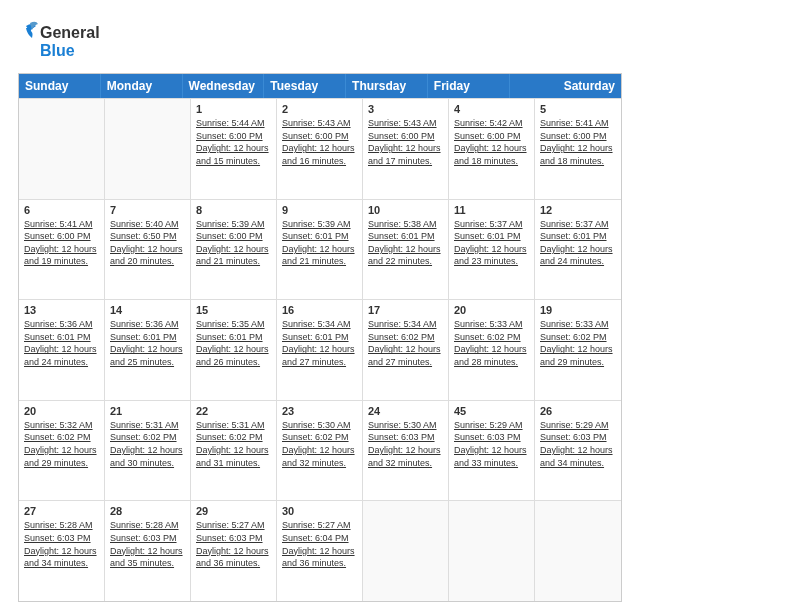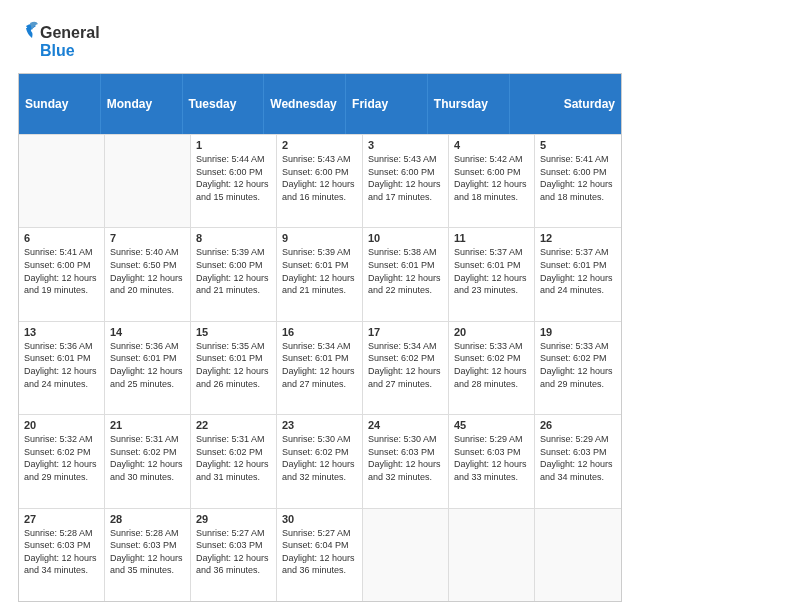--- a/index.html
+++ b/index.html
@@ -49,21 +49,21 @@
     }
     .cal-header-row {
       display: grid;
       grid-template-columns: repeat(7, 1fr);
       background: #2979c8;
     }
     .cal-header-cell {
       color: #fff;
       font-size: 12px;
       font-weight: bold;
-      padding: 23px 6px;
+      padding: 5px 6px;
       border-right: 1px solid #3a8ad4;
       text-align: left;
     }
     .cal-header-cell:last-child { border-right: none; margin-left: 48px; }
     .cal-body {
       flex: 1;
       display: flex;
       flex-direction: column;
     }
     .cal-week {
@@ -86,20 +86,21 @@
     .day-num {
       font-size: 11px;
       font-weight: bold;
       color: #333;
       margin-bottom: 2px;
     }
     .cell-info {
       font-size: 9px;
       color: #333;
       line-height: 1.4;
+      text-decoration: underline;
     }
   </style>
 </head>
 <body>
 
 <div class="page">
   <div class="header">
     <div class="logo-wrapper">
   <svg width="95" height="45" viewBox="0 0 95 45">
     <text x="22" y="20" font-family="Arial" font-size="16" font-weight="bold" fill="#333">General</text>
@@ -112,24 +113,24 @@
     <div class="title-block">
       <div class="calendar-title"></div>
       <div class="calendar-subtitle"></div>
     </div>
   </div>
 
   <div class="calendar">
     <div class="cal-header-row">
     <div class="cal-header-cell">Sunday</div>
         <div class="cal-header-cell">Monday</div>
+        <div class="cal-header-cell">Wednesday</div>
         <div class="cal-header-cell">Tuesday</div>
-        <div class="cal-header-cell">Wednesday</div>
+        <div class="cal-header-cell">Thursday</div>
         <div class="cal-header-cell">Friday</div>
-        <div class="cal-header-cell">Thursday</div>
         <div class="cal-header-cell">Saturday</div>
       </div>
     <div class="cal-body">
     <div class="cal-week">
           <div class="cal-cell empty"></div>
           <div class="cal-cell empty"></div>
           <div class="cal-cell">
             <div class="day-num">1</div>
             <div class="cell-info" style="white-space: pre-line;">Sunrise: 5:44 AM
 Sunset: 6:00 PM

